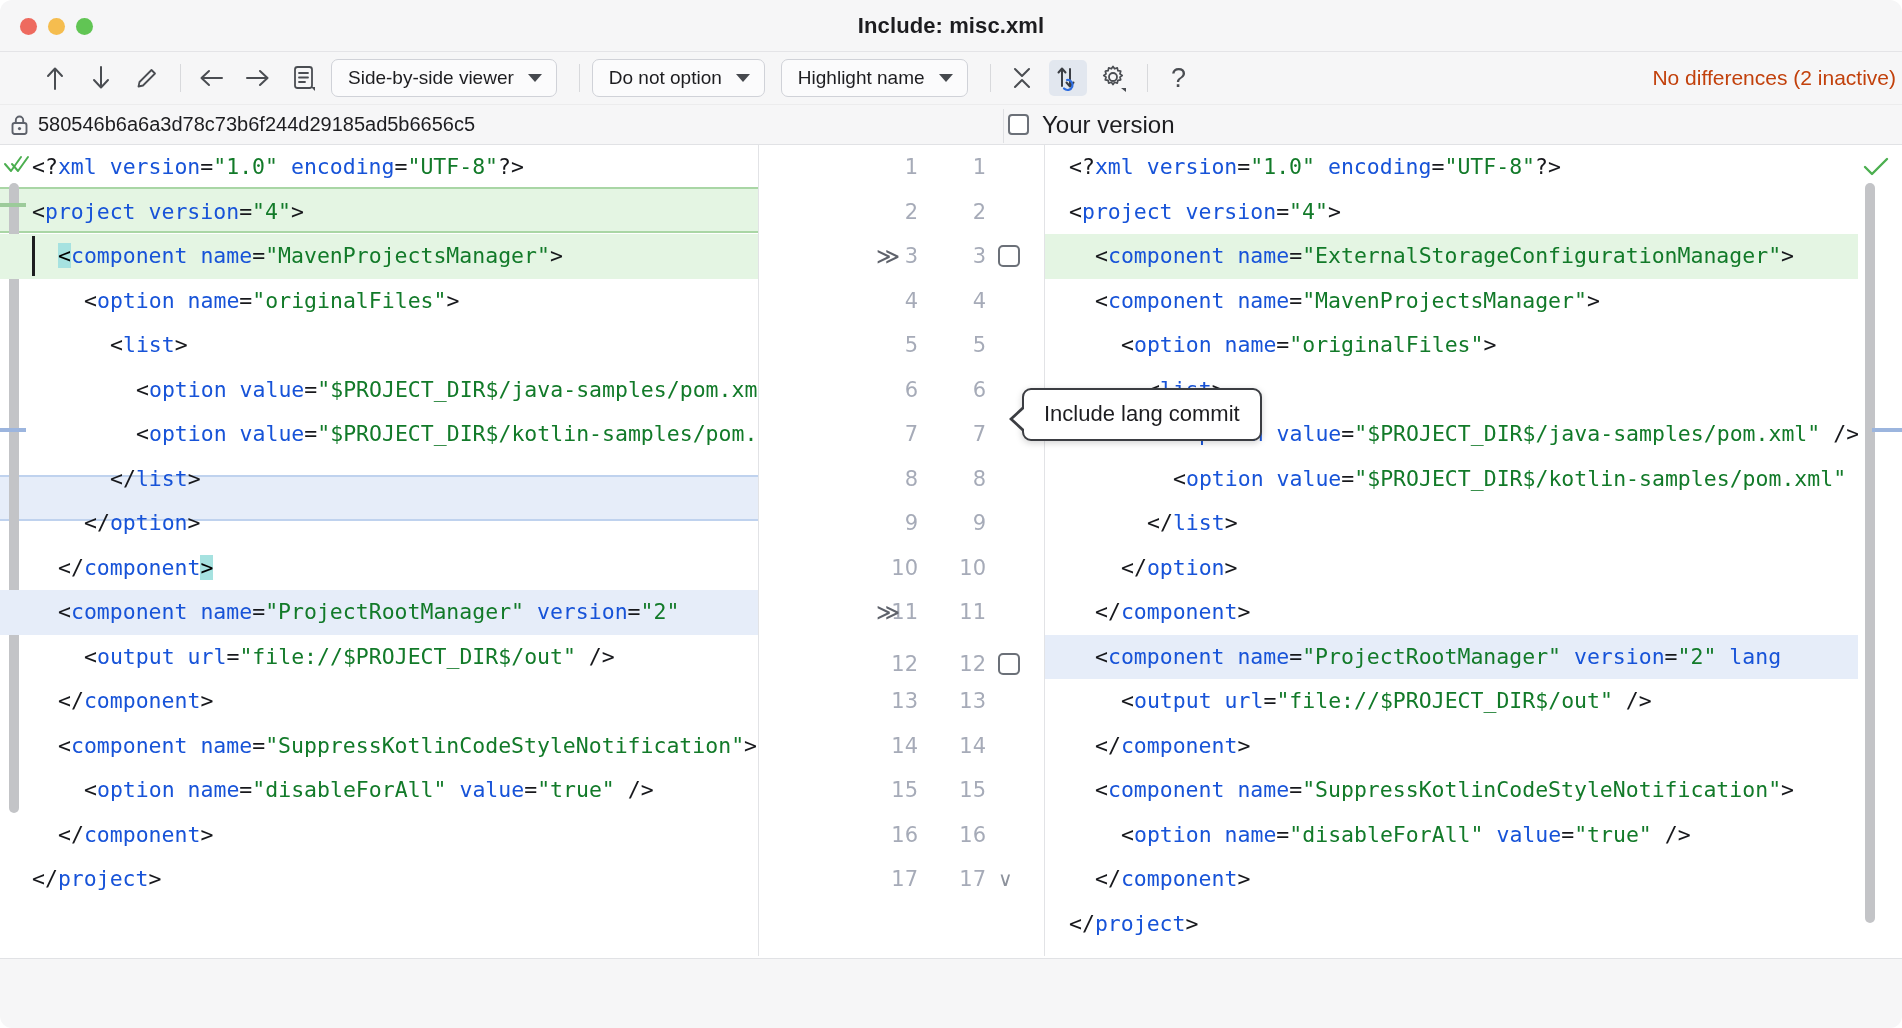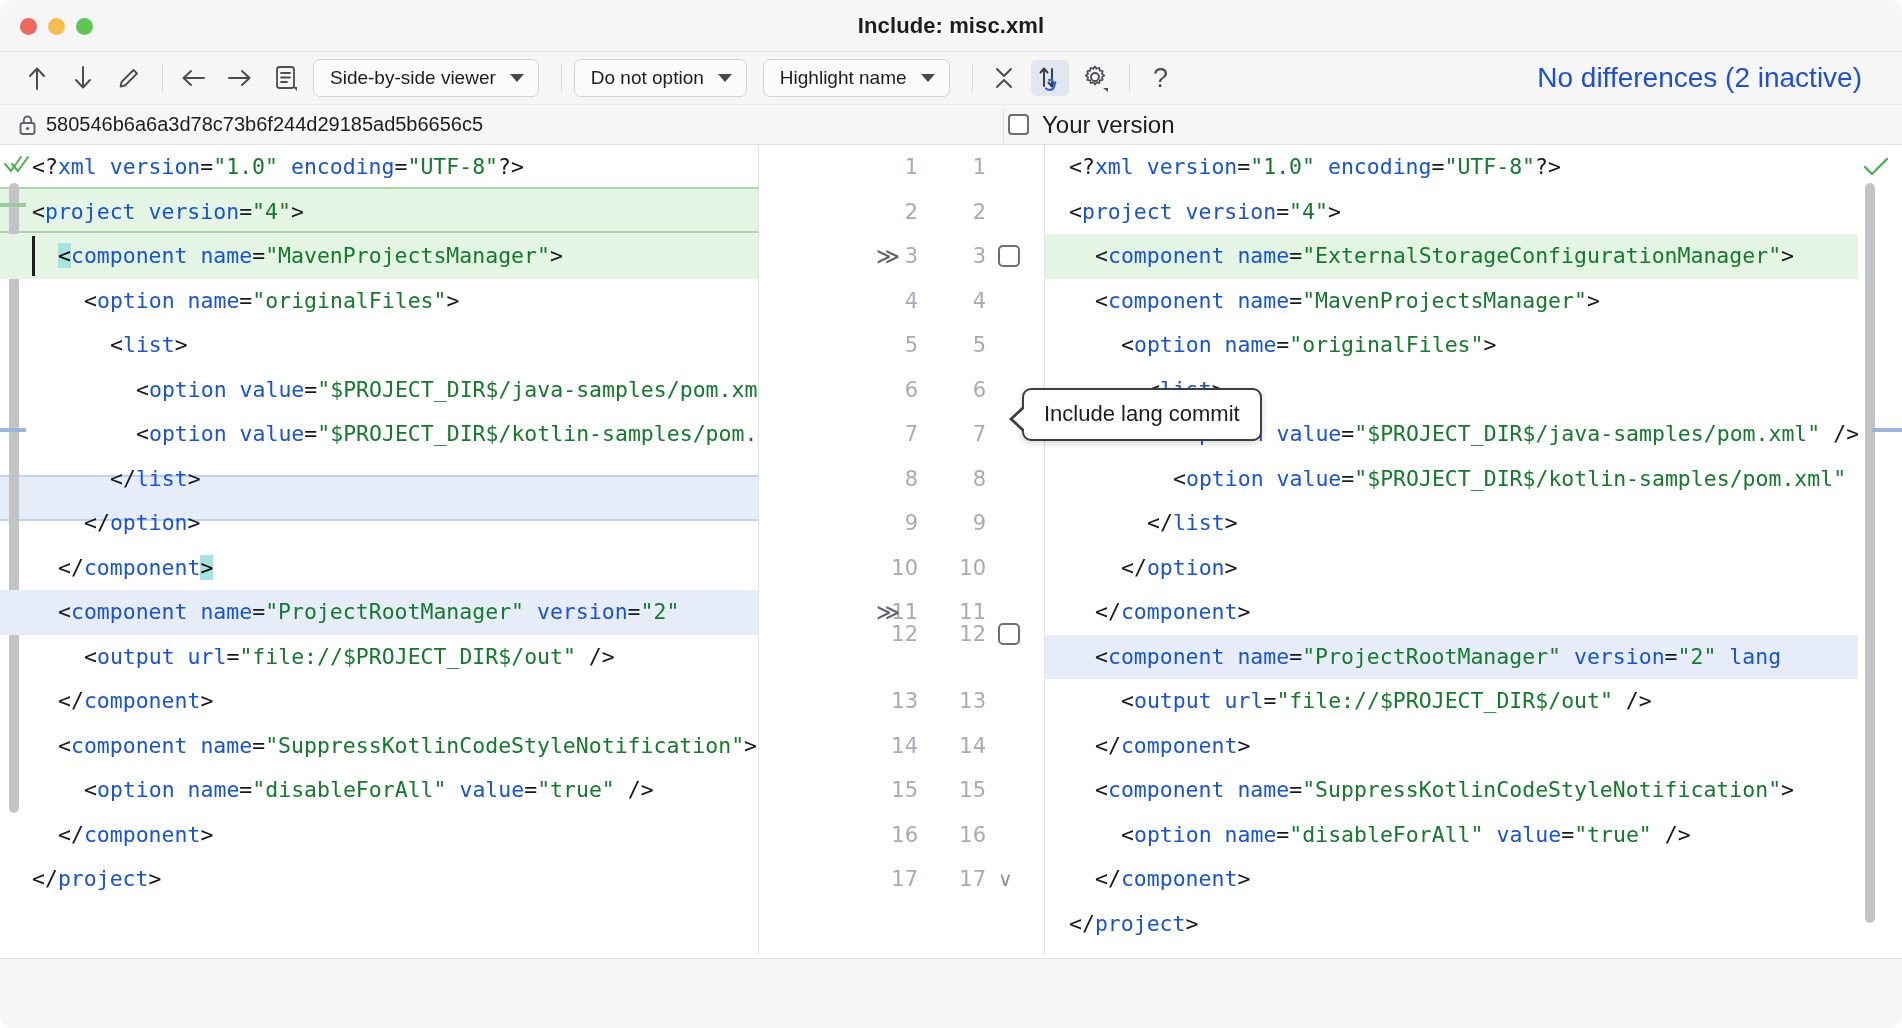--- a/index.html
+++ b/index.html
@@ -36,21 +36,21 @@
     letter-spacing: 0.1px;
   }
 
   
   .toolbar {
     position: relative;
     height: 53px;
     background: #f6f6f7;
     border-bottom: 1px solid #ececed;
     display: flex; align-items: center;
-    padding-left: 18px;
+    padding-left: 36px;
     gap: 0px;
   }
   .tb-icon {
     width: 38px; height: 36px;
     display: flex; align-items: center; justify-content: center;
     color: #4a4d52; border-radius: 5px;
     margin-right: 8px;
   }
   .tb-icon.active { background: #e2e7ef; }
   .tb-sep {
@@ -68,37 +68,37 @@
     font-size: 19px; color: #1d1d20;
     margin-right: 16px;
   }
   .caret {
     width: 0; height: 0;
     border-left: 7px solid transparent;
     border-right: 7px solid transparent;
     border-top: 8px solid #46494e;
   }
   .tb-status {
-    position: absolute; right: 40px; top: 50%;
+    position: absolute; right: 6px; top: 50%;
     transform: translateY(-50%);
-    font-size: 28px; color: #1d4ed8;
+    font-size: 21px; color: #c2410c;
     white-space: nowrap;
   }
 
   
   .panel-headers {
     height: 40px;
     background: #f6f6f7;
     border-bottom: 1px solid #e1e2e5;
     display: flex; align-items: center;
     position: relative;
   }
   .ph-left {
     display: flex; align-items: center; gap: 9px;
-    padding-left: 18px;
+    padding-left: 10px;
     font-size: 20px; color: #1d1d20;
     white-space: nowrap;
   }
   .ph-right {
     position: absolute; left: 1008px; top: 50%;
     transform: translateY(-50%);
     display: flex; align-items: center; gap: 13px;
     font-size: 24px; color: #1d1d20;
     white-space: nowrap;
   }
@@ -428,21 +428,21 @@
         </div>
         <div class="gline" style="top: 400.5px;">
           <span class="gnum-l">10</span>
           <span class="gnum-r">10</span>
         </div>
         <div class="gline" style="top: 445px;">
           <span class="gnum-l">11</span>
           <span class="chev">≫</span>
           <span class="gnum-r">11</span>
         </div>
-        <div class="gline" style="top: 467px; padding-left: 12px;">
+        <div class="gline" style="top: 497px; padding-left: 12px;">
           <span class="gnum-l">12</span>
           <span class="gnum-r">12</span>
           <span class="g-chk"></span>
         </div>
         <div class="gline" style="top: 534px;">
           <span class="gnum-l">13</span>
           <span class="gnum-r">13</span>
         </div>
         <div class="gline" style="top: 578.5px;">
           <span class="gnum-l">14</span>

